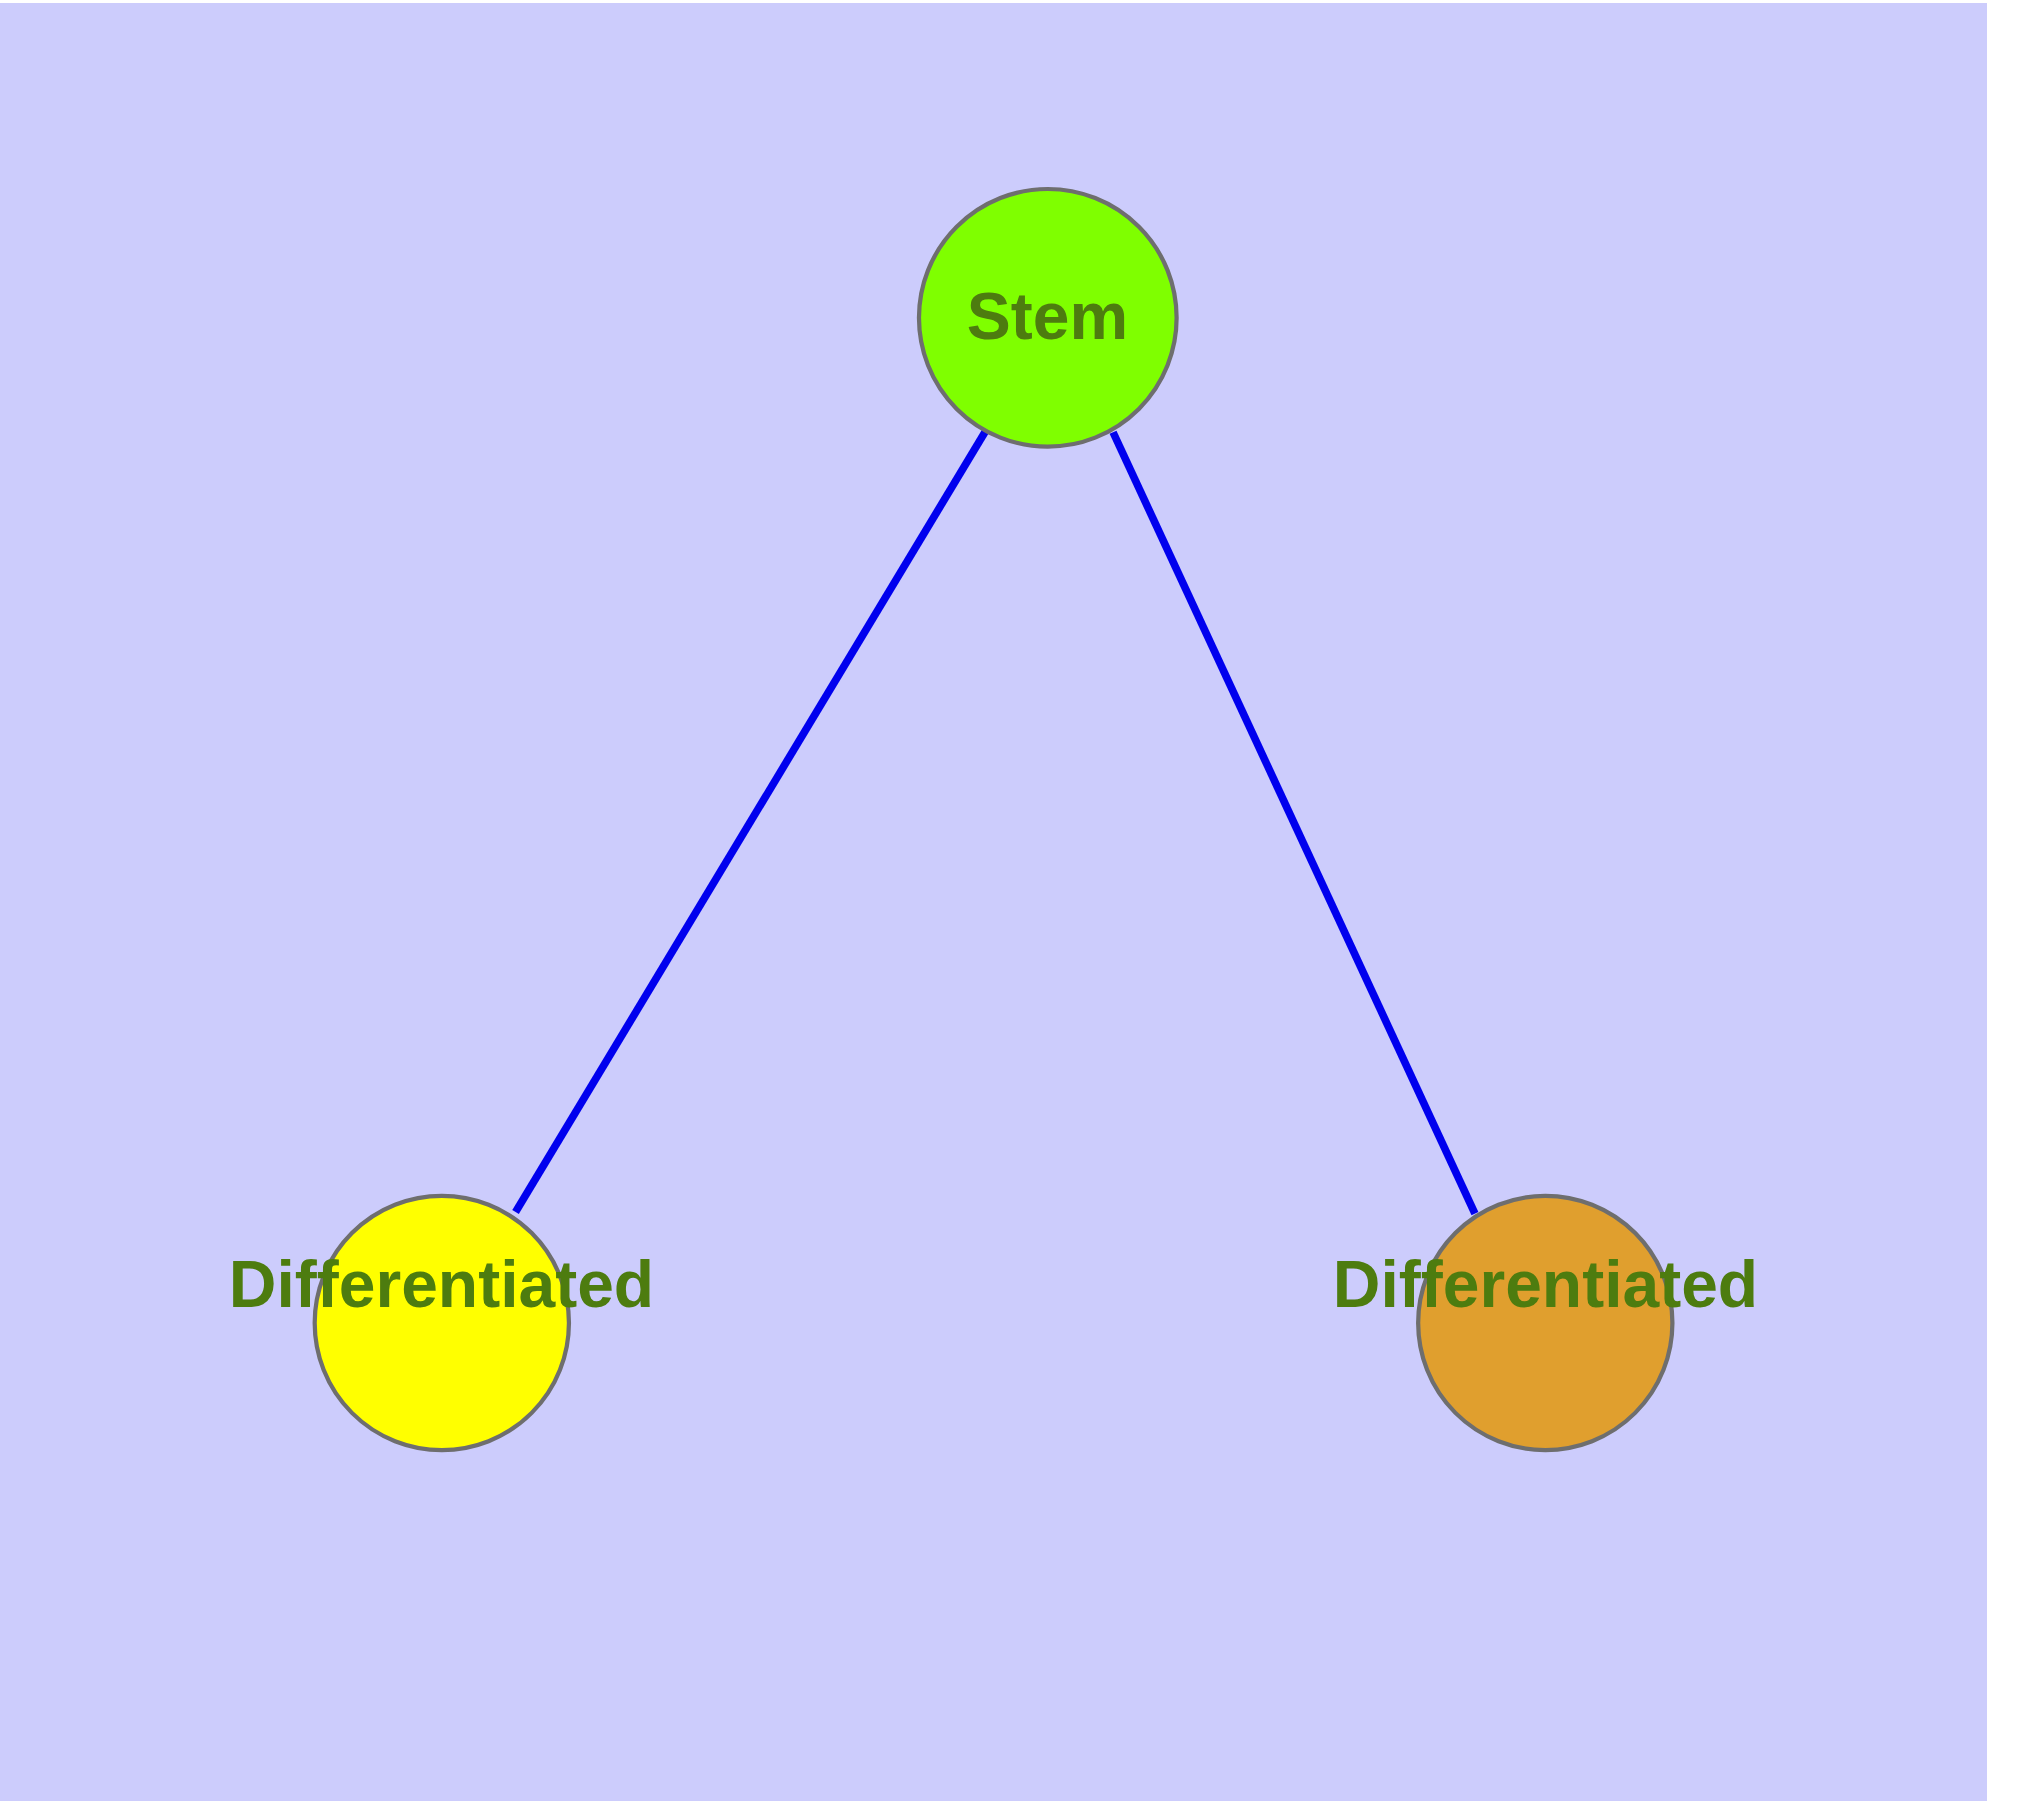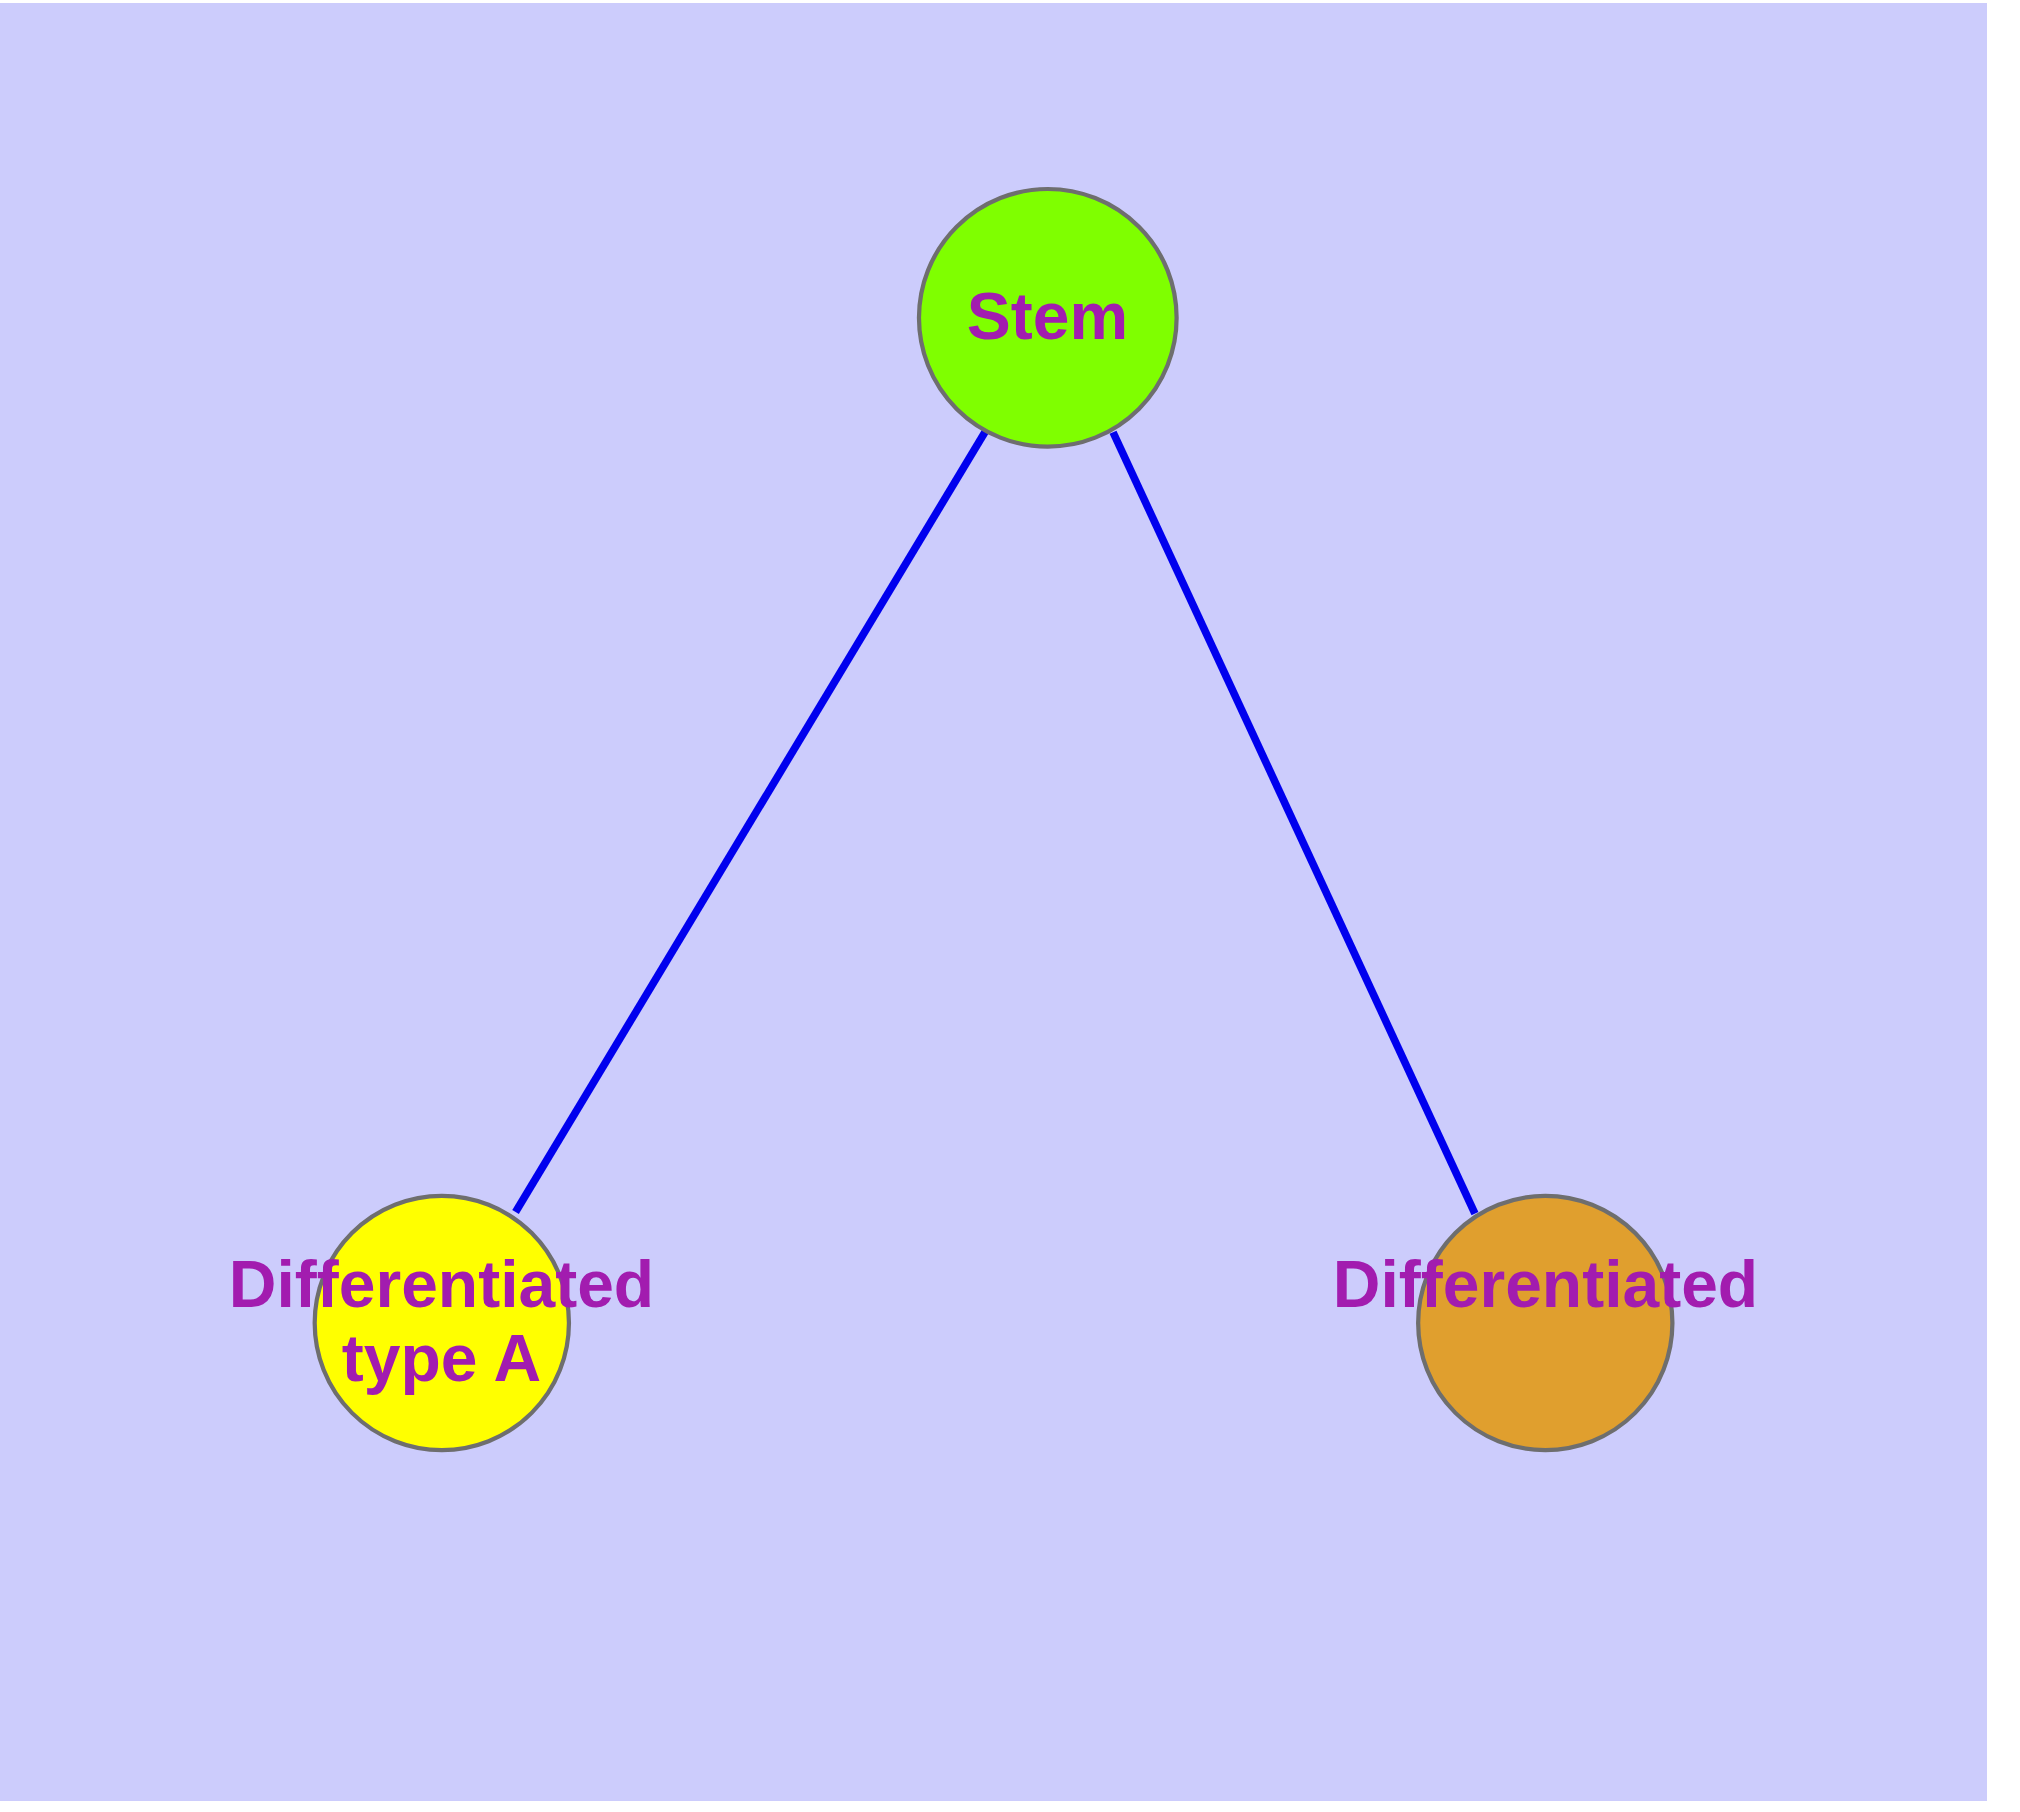--- a/index.html
+++ b/index.html
@@ -33,21 +33,21 @@
     left: 0;
     top: 0;
     width: 2021px;
     height: 1812px;
   }
   .node-label {
     position: absolute;
     text-align: center;
     font-family: "Liberation Sans", sans-serif;
     font-weight: bold;
-    color: #a21caf;
+    color: #4d7c0f;
     line-height: 1.12;
     white-space: pre;
     pointer-events: none;
     -webkit-font-smoothing: antialiased;
   }
   .label-stem {
     font-size: 66px;
     left: 539px;
     top: 280px;
     width: 1017px;
@@ -82,18 +82,18 @@
     <g>
       <circle cx="1236" cy="375" r="152" fill="#7fff00" stroke="#6e6e6e" stroke-width="5"></circle>
       <circle cx="521" cy="1561" r="150" fill="#ffff00" stroke="#6e6e6e" stroke-width="5"></circle>
       <circle cx="1823" cy="1561" r="150" fill="#e09f2e" stroke="#6e6e6e" stroke-width="5"></circle>
     </g>
 
   </svg>
 
   <div class="node-label label-stem">Stem</div>
 
-  <div class="node-label label-a"><span>Differentiated</span><br><span>type A</span></div>
+  <div class="node-label label-a"><span>Differentiated</span><br></div>
 
   <div class="node-label label-b"><span>Differentiated</span><br></div>
 
 </div>
 
 
 </body></html>

